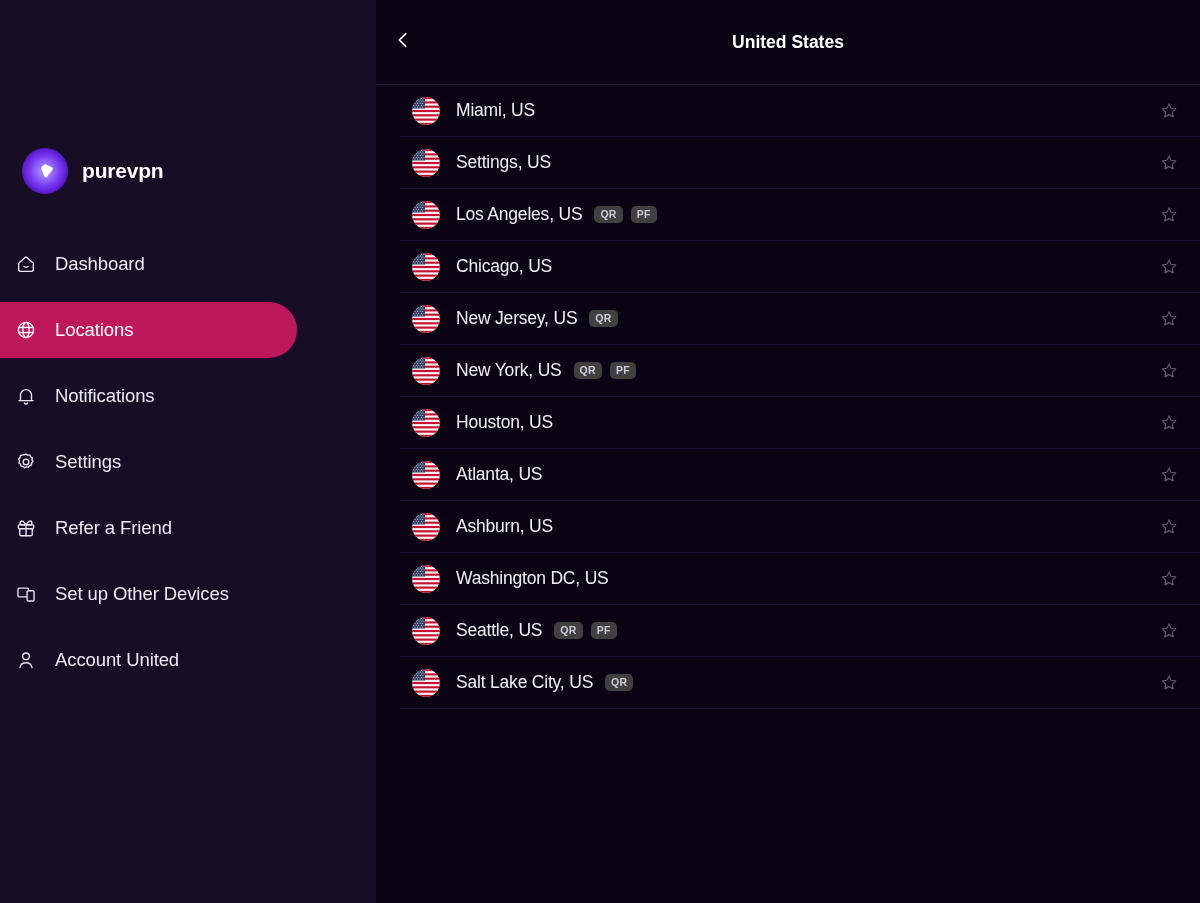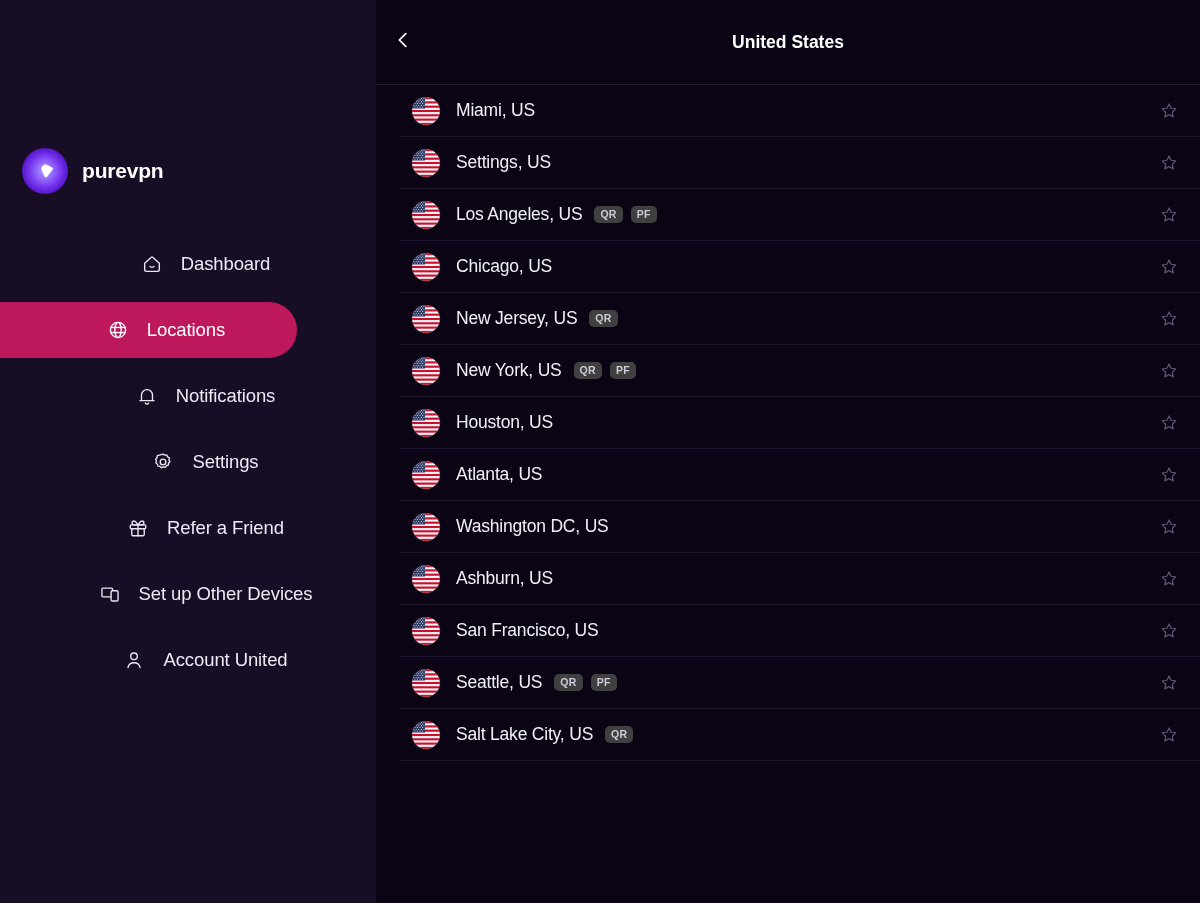--- a/index.html
+++ b/index.html
@@ -55,26 +55,25 @@
   #nav {
     position: absolute;
     left: 0; top: 236px;
     width: 376px;
   }
   .nav-item {
     position: relative;
     height: 56px;
     display: flex;
     align-items: center;
-    padding-left: 34px;
+    padding-left: 14px;
     gap: 17px;
     color: #e9e6f2;
     cursor: pointer;
     margin-bottom: 10px;
-    justify-content: center;
   }
   .nav-item .ic {
     width: 24px; height: 24px;
     display: flex; align-items: center; justify-content: center;
     flex: 0 0 24px;
   }
   .nav-item .lbl {
     font-size: 18.5px;
     letter-spacing: -0.1px;
     color: #eceaf4;
@@ -409,49 +408,35 @@
               <path d="M12 3.6 l2.5 5.1 5.6 .8 -4.1 4 1 5.6 -5 -2.7 -5 2.7 1 -5.6 -4.1 -4 5.6 -.8 Z"></path>
             </svg>
           </span>
         </div>
         <div class="row">
           <span class="flag">
             <svg viewBox="0 0 28 28">
               <use href="#us-flag"></use>
             </svg>
           </span>
+          <span class="city-name">Ashburn, US</span>
+          <span class="spacer"></span>
+          <span class="star">
+            <svg viewBox="0 0 24 24" width="20" height="20" fill="none" stroke="#5c5570" stroke-width="1.5" stroke-linejoin="round">
+              <path d="M12 3.6 l2.5 5.1 5.6 .8 -4.1 4 1 5.6 -5 -2.7 -5 2.7 1 -5.6 -4.1 -4 5.6 -.8 Z"></path>
+            </svg>
+          </span>
+        </div>
+        <div class="row">
+          <span class="flag">
+            <svg viewBox="0 0 28 28">
+              <use href="#us-flag"></use>
+            </svg>
+          </span>
           <span class="city-name">Washington DC, US</span>
-          <span class="spacer"></span>
-          <span class="star">
-            <svg viewBox="0 0 24 24" width="20" height="20" fill="none" stroke="#5c5570" stroke-width="1.5" stroke-linejoin="round">
-              <path d="M12 3.6 l2.5 5.1 5.6 .8 -4.1 4 1 5.6 -5 -2.7 -5 2.7 1 -5.6 -4.1 -4 5.6 -.8 Z"></path>
-            </svg>
-          </span>
-        </div>
-        <div class="row">
-          <span class="flag">
-            <svg viewBox="0 0 28 28">
-              <use href="#us-flag"></use>
-            </svg>
-          </span>
-          <span class="city-name">Ashburn, US</span>
-          <span class="spacer"></span>
-          <span class="star">
-            <svg viewBox="0 0 24 24" width="20" height="20" fill="none" stroke="#5c5570" stroke-width="1.5" stroke-linejoin="round">
-              <path d="M12 3.6 l2.5 5.1 5.6 .8 -4.1 4 1 5.6 -5 -2.7 -5 2.7 1 -5.6 -4.1 -4 5.6 -.8 Z"></path>
-            </svg>
-          </span>
-        </div>
-        <div class="row">
-          <span class="flag">
-            <svg viewBox="0 0 28 28">
-              <use href="#us-flag"></use>
-            </svg>
-          </span>
-          <span class="city-name">San Francisco, US</span>
           <span class="spacer"></span>
           <span class="star">
             <svg viewBox="0 0 24 24" width="20" height="20" fill="none" stroke="#5c5570" stroke-width="1.5" stroke-linejoin="round">
               <path d="M12 3.6 l2.5 5.1 5.6 .8 -4.1 4 1 5.6 -5 -2.7 -5 2.7 1 -5.6 -4.1 -4 5.6 -.8 Z"></path>
             </svg>
           </span>
         </div>
         <div class="row">
           <span class="flag">
             <svg viewBox="0 0 28 28">

